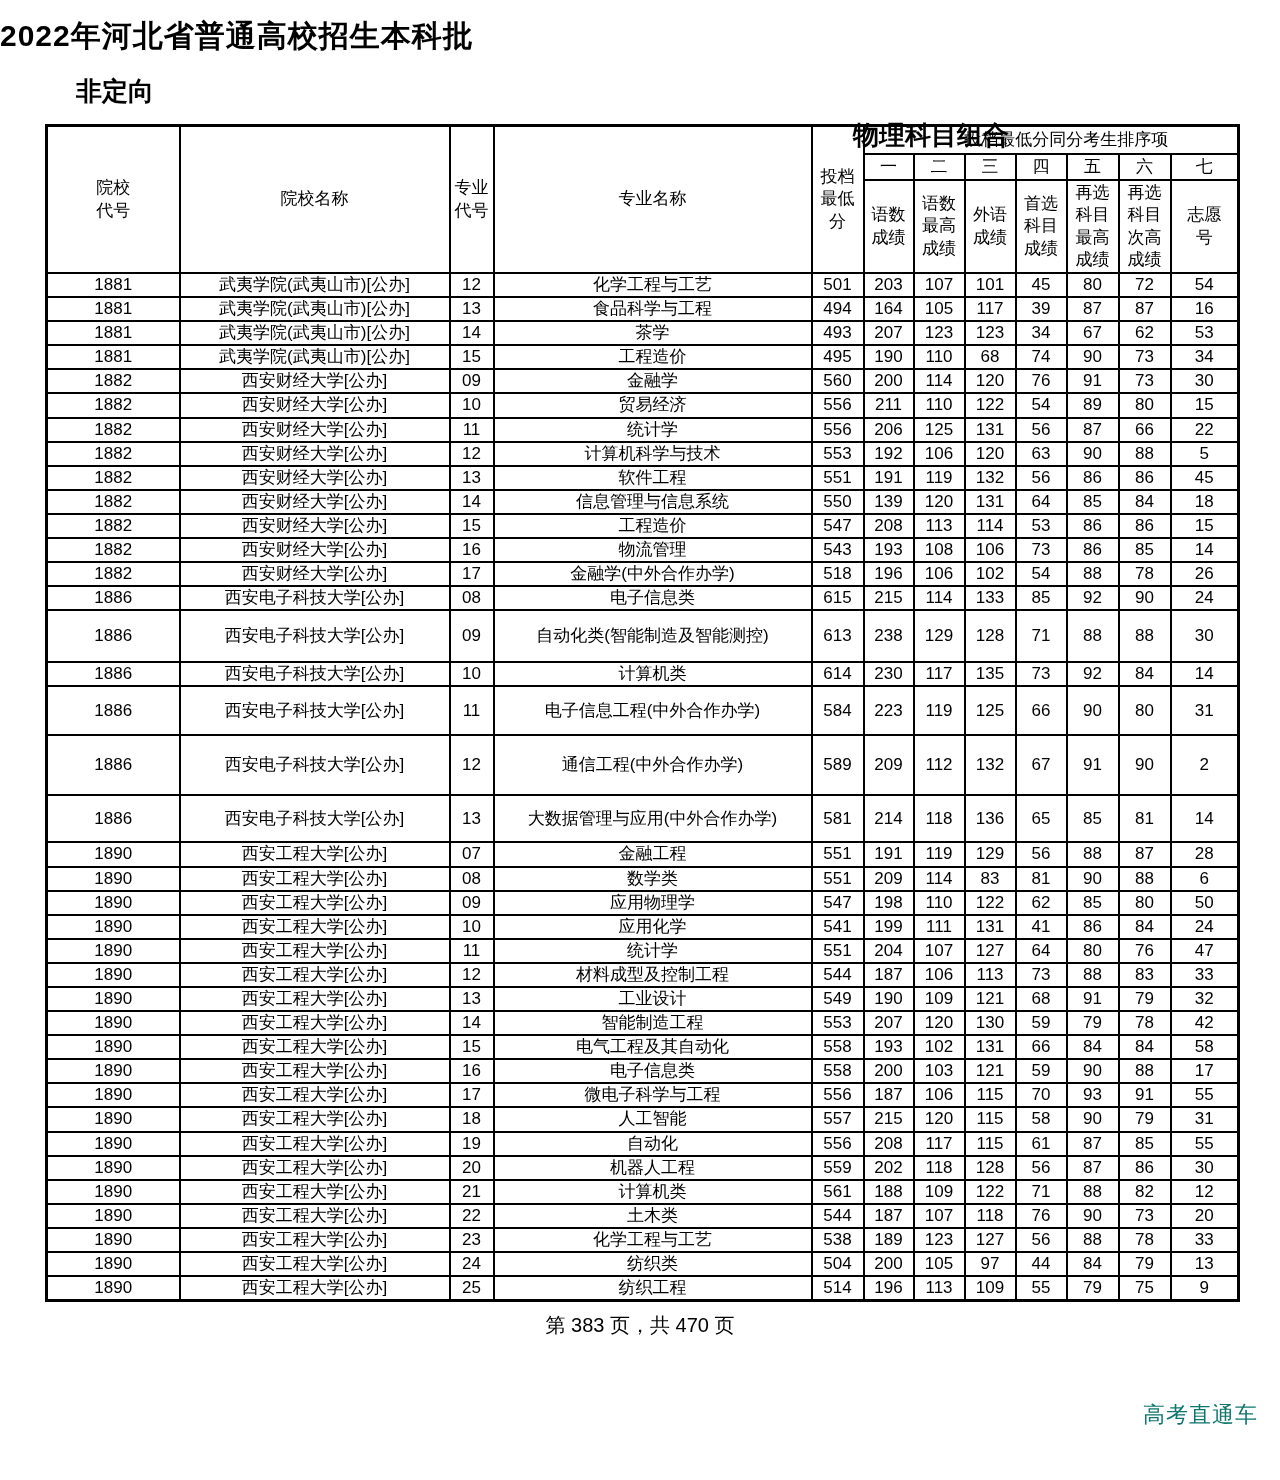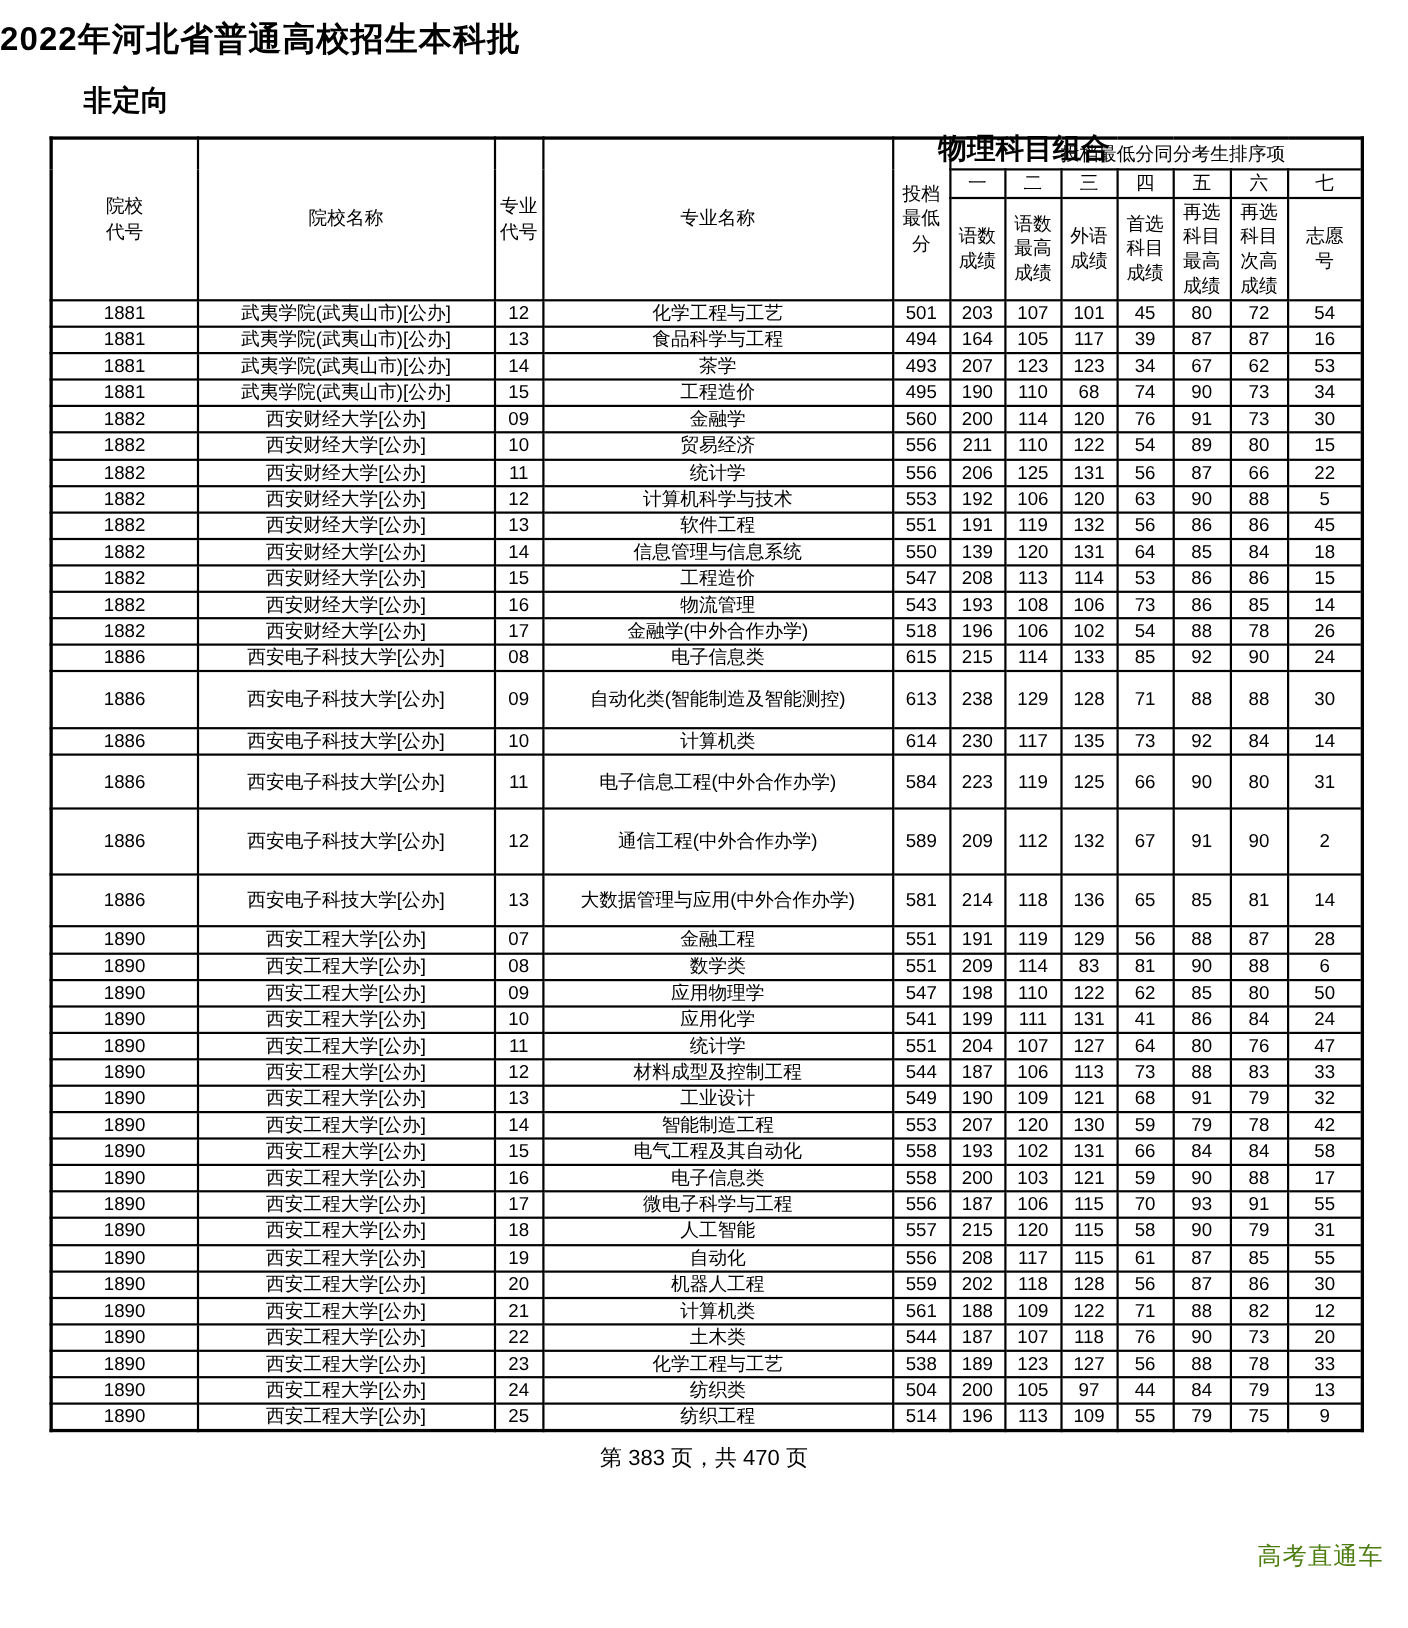--- a/index.html
+++ b/index.html
@@ -33,21 +33,21 @@
   thead tr:nth-child(2) th { height:24px; }
   thead tr:nth-child(3) th { height:91px; }
   tbody tr { height:15px; }
   tbody tr:nth-child(15) { height:52px; }
   tbody tr:nth-child(17) { height:49px; }
   tbody tr:nth-child(18) { height:60px; }
   tbody tr:nth-child(19) { height:47px; }
   .footer { text-align:center; margin-top:10px; font-size:20px; }
   .watermark {
     position:absolute; top:1400px; right:22px;
-    color:#4d7c0f; font-size:22px; letter-spacing:1px;
+    color:#0f766e; font-size:22px; letter-spacing:1px;
   }
 </style>
 </head>
 <body>
 
 <div class="title">
   <div>2022年河北省普通高校招生本科批</div>
 </div>
 
 <div class="labels">

